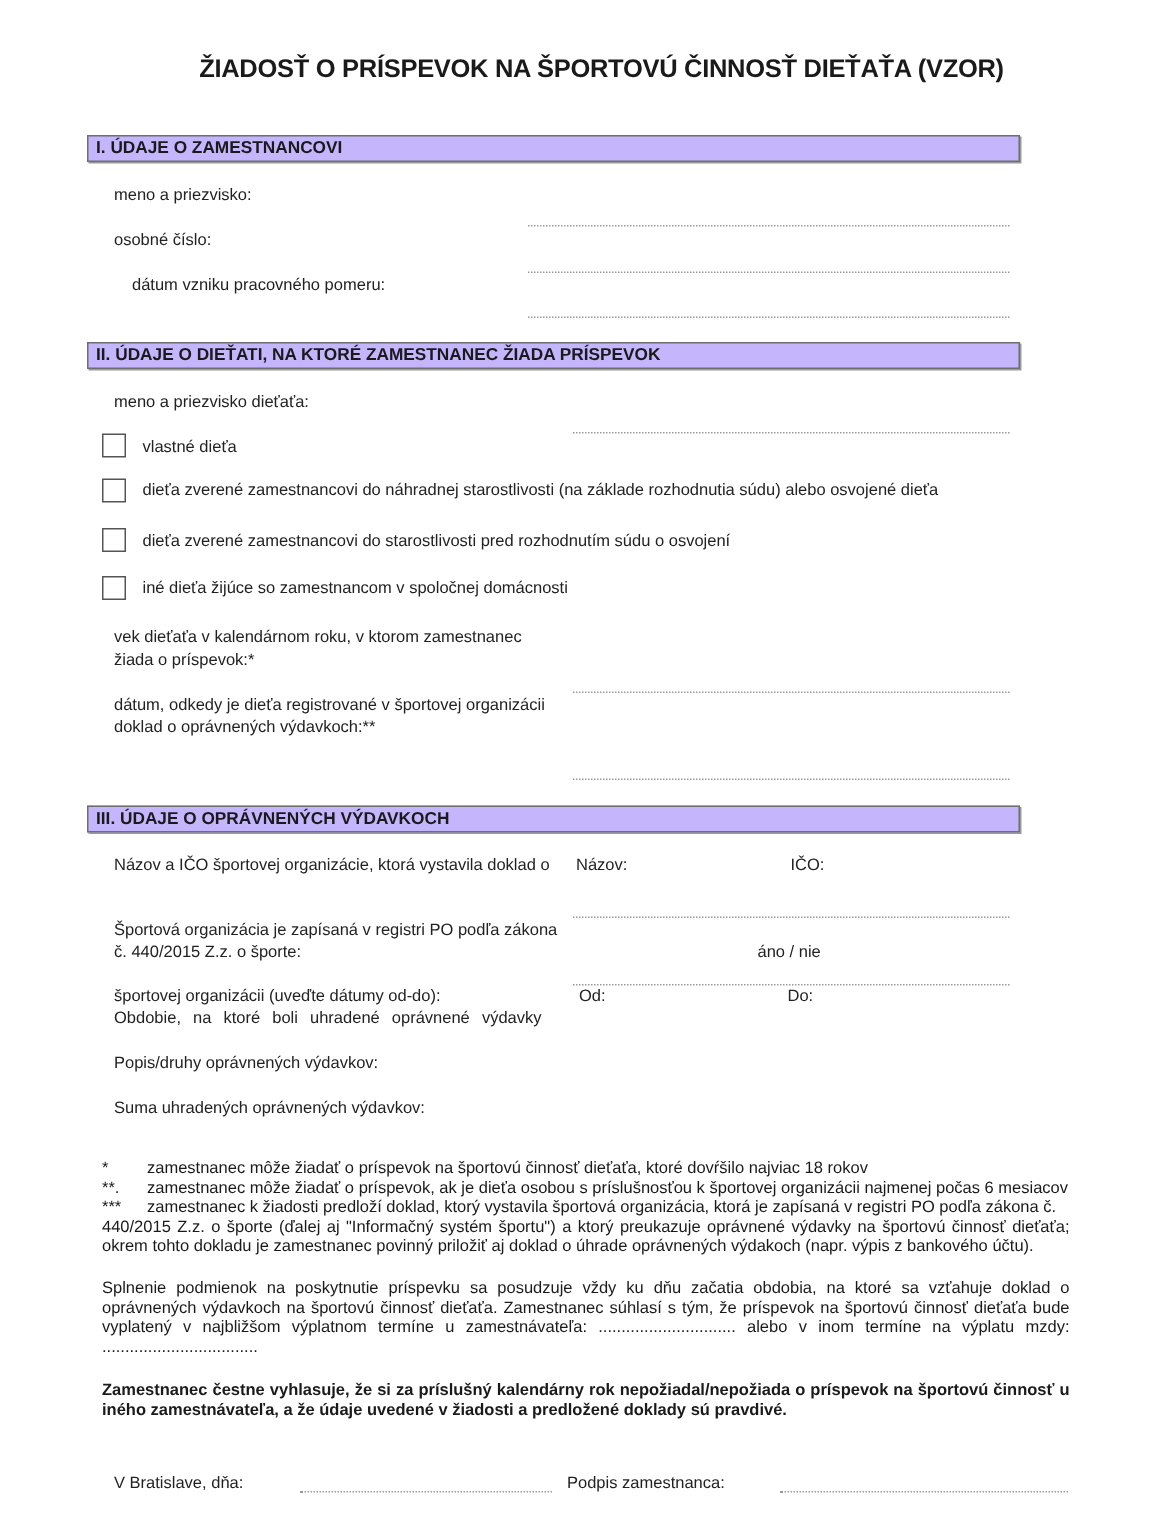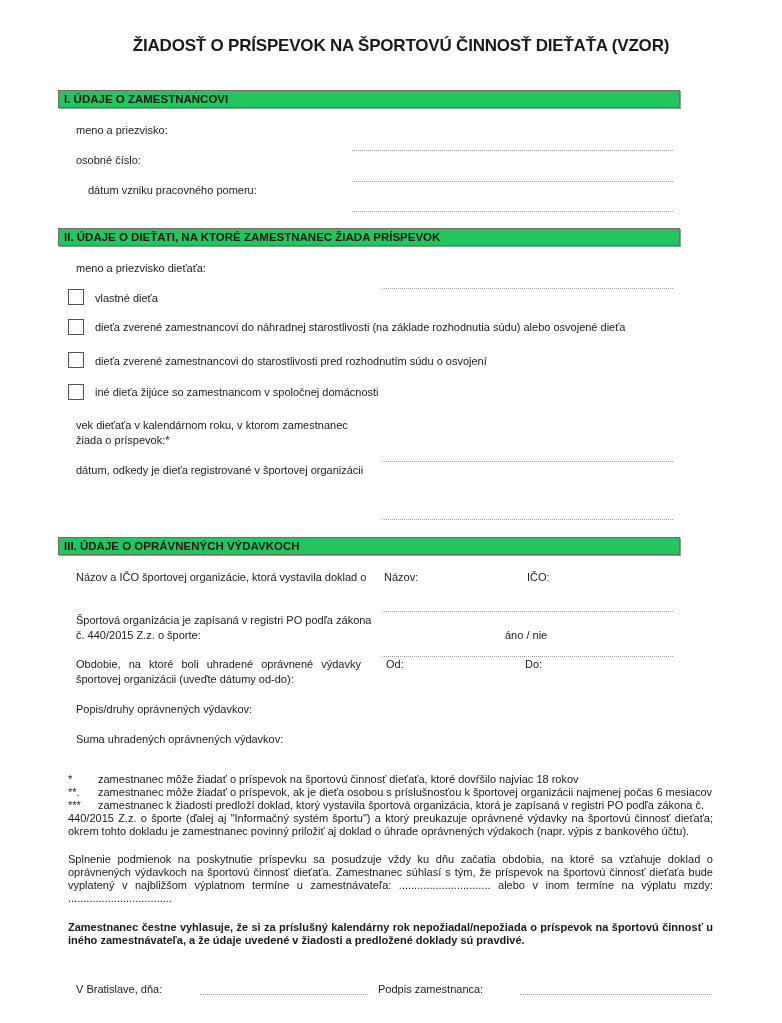--- a/index.html
+++ b/index.html
@@ -1,21 +1,21 @@
 <!DOCTYPE html>
 <html><head>
 <meta charset="utf-8">
 <style>
   html, body { margin: 0; padding: 0; background: #ffffff; }
   body { width: 782px; height: 1023px; position: relative; overflow: hidden;
          font-family: "Liberation Sans", sans-serif; color: #1a1a1a; }
   .abs { position: absolute; }
   .title { left: 0; width: 782px; top: 36px; text-align: center;
            font-size: 17px; font-weight: bold; letter-spacing: -0.2px; padding-left: 10px; }
-  .sec-head { left: 58px; width: 615px; height: 16px; background: #22c55e;
+  .sec-head { left: 58px; width: 615px; height: 16px; background: #c4b5fd;
               border: 1px solid #6e6e6e; box-shadow: 1px 1px 0 #9a9a9a;
               font-size: 11.5px; font-weight: bold; line-height: 16px; padding-left: 5px;
               box-sizing: content-box; }
   .lbl { font-size: 11px; line-height: 15px; color: #222; }
   .dots { border-top: 1px dotted #9a9a9a; height: 0; }
   .chk { width: 16px; height: 16px; border: 1px solid #555; background: #fff; box-sizing: border-box; }
   .foot { font-size: 11px; line-height: 13px; color: #1a1a1a; }
   .just { text-align: justify; text-align-last: left; }
   .bold { font-weight: bold; }
   .star { display: inline-block; width: 30px; }
@@ -54,42 +54,43 @@
 <div class="abs lbl" style="left:95px; top:385px">iné dieťa žijúce so zamestnancom v spoločnej domácnosti</div>
 
 <div class="abs lbl" style="left:76px; top:418px">
   <div>vek dieťaťa v kalendárnom roku, v ktorom zamestnanec</div>
   <div>žiada o príspevok:*</div>
 </div>
 <div class="abs dots" style="left:382px; width:291px; top:461px"></div>
 
 <div class="abs lbl" style="left:76px; top:463px">
   <div>dátum, odkedy je dieťa registrované v športovej organizácii</div>
+  <div>doklad o oprávnených výdavkoch:**</div>
 </div>
 <div class="abs dots" style="left:382px; width:291px; top:519px"></div>
 
 <div class="abs sec-head" style="top:537px">III. ÚDAJE O OPRÁVNENÝCH VÝDAVKOCH</div>
 
 <div class="abs lbl" style="left:76px; top:570px">
   <div>Názov a IČO športovej organizácie, ktorá vystavila doklad o</div>
 </div>
 <div class="abs lbl" style="left:384px; top:570px">Názov:</div>
 <div class="abs lbl" style="left:527px; top:570px">IČO:</div>
 <div class="abs dots" style="left:382px; width:291px; top:611px"></div>
 
 <div class="abs lbl" style="left:76px; top:613px">
   <div>Športová organizácia je zapísaná v registri PO podľa zákona</div>
   <div>č. 440/2015 Z.z. o športe:</div>
 </div>
 <div class="abs lbl" style="left:505px; top:628px">áno / nie</div>
 <div class="abs dots" style="left:382px; width:291px; top:656px"></div>
 
 <div class="abs lbl just" style="left:76px; top:657px; width:285px">
+  <div>športovej organizácii (uveďte dátumy od-do):</div>
   <div style="text-align-last: justify;">Obdobie, na ktoré boli uhradené oprávnené výdavky</div>
-  <div>športovej organizácii (uveďte dátumy od-do):</div>
 </div>
 <div class="abs lbl" style="left:386px; top:657px">Od:</div>
 <div class="abs lbl" style="left:525px; top:657px">Do:</div>
 
 <div class="abs lbl" style="left:76px; top:702px">Popis/druhy oprávnených výdavkov:</div>
 <div class="abs lbl" style="left:76px; top:732px">Suma uhradených oprávnených výdavkov:</div>
 
 <div class="abs foot" style="left:68px; top:773px; width:645px">
   <span class="star">*</span><span>zamestnanec môže žiadať o príspevok na športovú činnosť dieťaťa, ktoré dovŕšilo najviac 18 rokov</span>
 </div>

